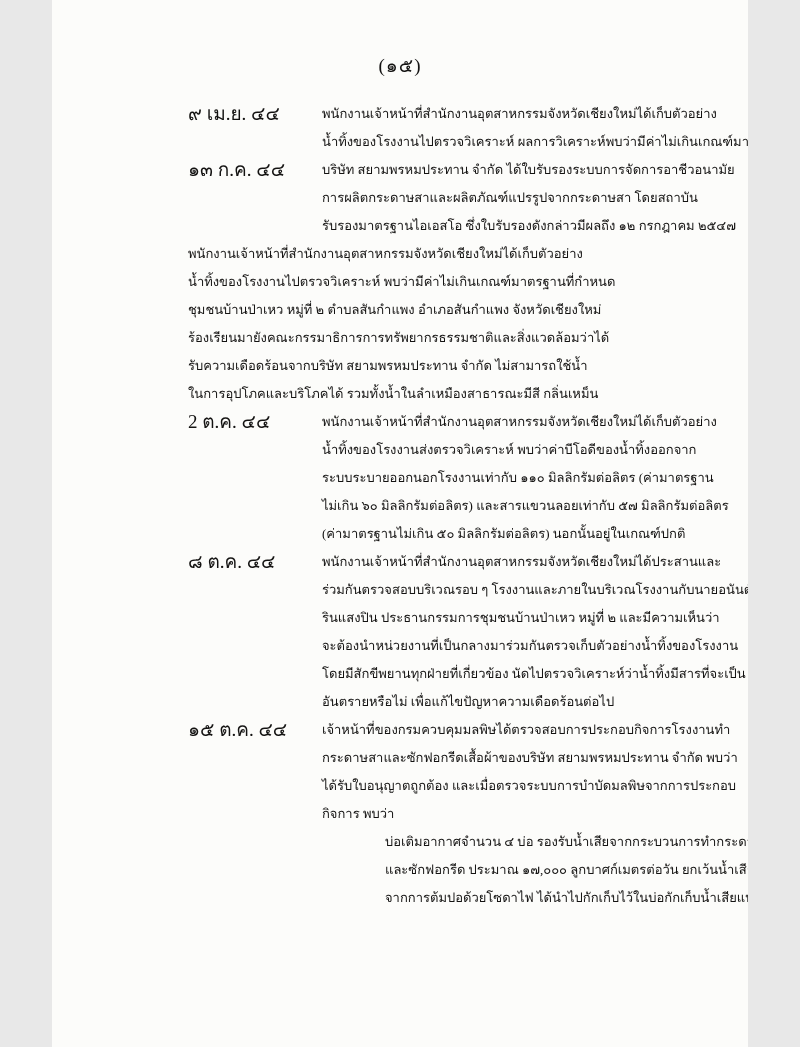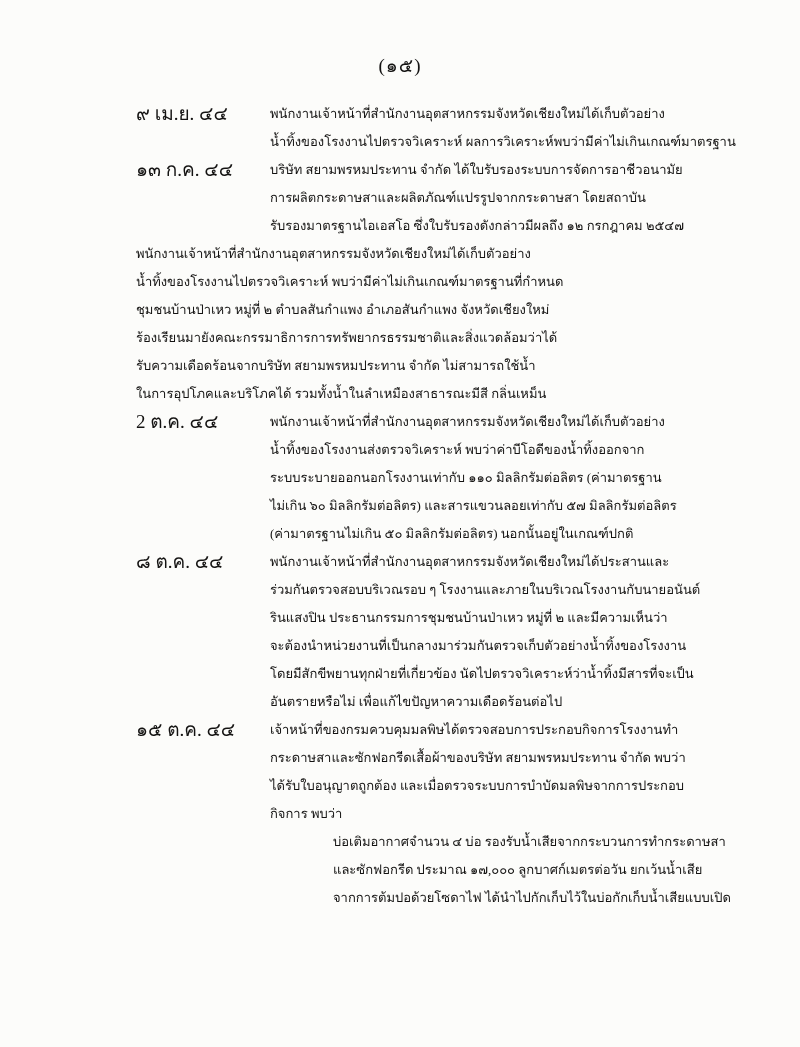--- a/index.html
+++ b/index.html
@@ -3,21 +3,21 @@
 <meta charset="utf-8">
 <style>
   html, body {
     margin: 0;
     padding: 0;
     background: #e8e8e8;
     font-family: "Liberation Serif", "DejaVu Sans", serif;
   }
   .page {
     position: relative;
-    width: 800px;
+    width: 696px;
     height: 1047px;
     margin: 0 auto;
     background: #fcfcfa;
     color: #141312;
     overflow: hidden;
   }
   .page-number {
     position: absolute;
     top: 50px;
     left: 0;

